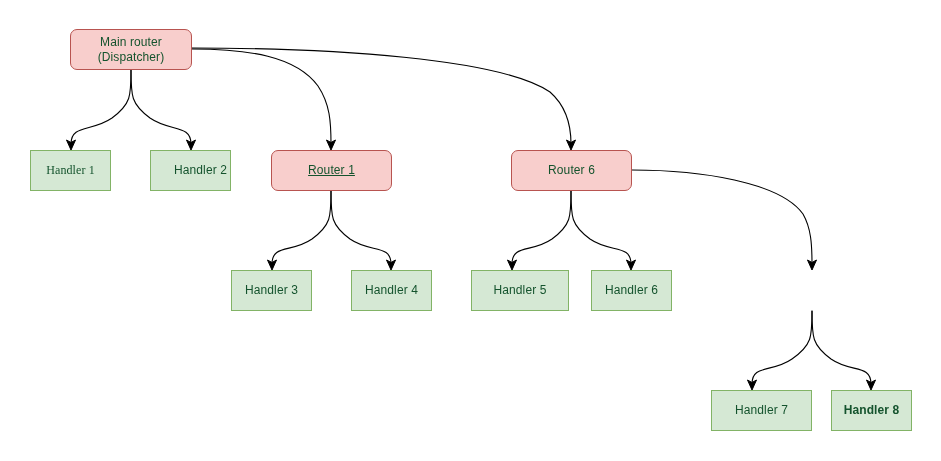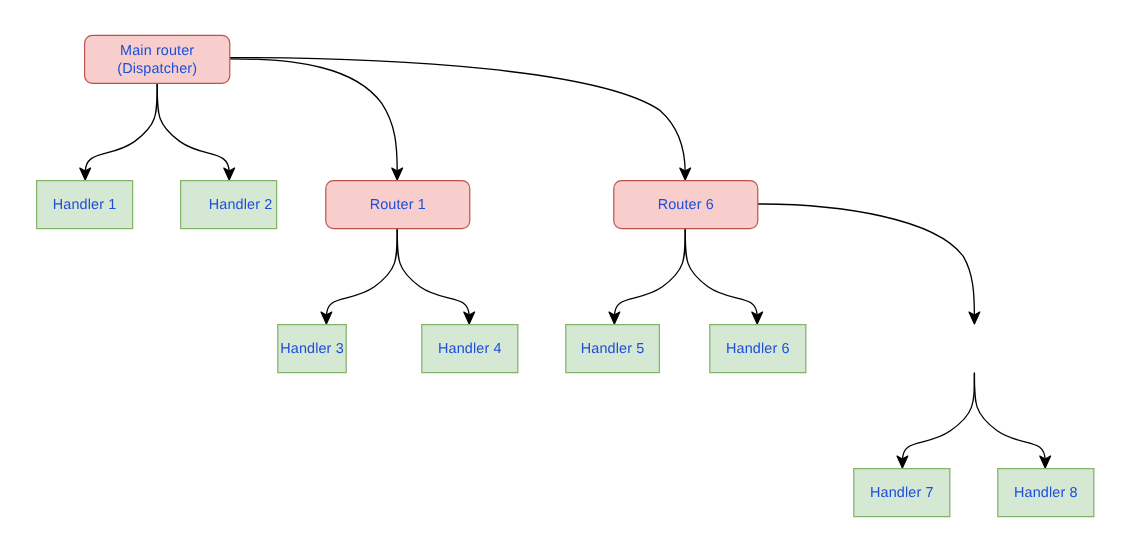--- a/index.html
+++ b/index.html
@@ -27,21 +27,21 @@
   }
   .node {
     position: absolute;
     box-sizing: border-box;
     display: flex;
     align-items: center;
     justify-content: center;
     text-align: center;
     font-size: 12px;
     line-height: 15px;
-    color: #1d4ed8;
+    color: #14532d;
     letter-spacing: 0.1px;
     white-space: pre-line;
   }
   .node-router {
     background: #f8cecc;
     border: 1px solid #b85450;
     border-radius: 7px;
   }
   .node-handler {
     background: #d5e8d4;
@@ -121,24 +121,24 @@
 
     <g>
       <path class="edge-path" d="M 812 311 C 812 337 812 345 831 359 C 851 373 871 364 871 384"></path>
       <path class="arrow-head" d="M 871 390 L 866.5 380 L 871 382.5 L 875.5 380 Z"></path>
     </g>
 
   </svg>
 
   <div class="node node-router" style="left: 70px; top: 29px; width: 122px; height: 41px;">Main router
 (Dispatcher)</div>
-  <div class="node node-handler" style="left: 30px; top: 150px; width: 81px; height: 41px;">Handler 1</div>
+  <div class="node node-handler" style="left: 30px; top: 150px; width: 81px; height: 41px; font-family: Liberation Serif, serif;">Handler 1</div>
   <div class="node node-handler" style="left: 150px; top: 150px; width: 81px; height: 41px; padding-left: 20px;">Handler 2</div>
-  <div class="node node-router" style="left: 271px; top: 150px; width: 121px; height: 41px;">Router 1</div>
+  <div class="node node-router" style="left: 271px; top: 150px; width: 121px; height: 41px; text-decoration: underline;">Router 1</div>
   <div class="node node-router" style="left: 511px; top: 150px; width: 121px; height: 41px;">Router 6</div>
-  <div class="node node-handler" style="left: 231px; top: 270px; width: 58px; height: 41px;">Handler 3</div>
+  <div class="node node-handler" style="left: 231px; top: 270px; width: 81px; height: 41px;">Handler 3</div>
   <div class="node node-handler" style="left: 351px; top: 270px; width: 81px; height: 41px; text-align: center;">Handler 4</div>
-  <div class="node node-handler" style="left: 471px; top: 270px; width: 79px; height: 41px;">Handler 5</div>
+  <div class="node node-handler" style="left: 471px; top: 270px; width: 98px; height: 41px;">Handler 5</div>
   <div class="node node-handler" style="left: 591px; top: 270px; width: 81px; height: 41px;">Handler 6</div>
-  <div class="node node-handler" style="left: 711px; top: 390px; width: 81px; height: 41px;">Handler 7</div>
-  <div class="node node-handler" style="left: 831px; top: 390px; width: 81px; height: 41px;">Handler 8</div>
+  <div class="node node-handler" style="left: 711px; top: 390px; width: 101px; height: 41px;">Handler 7</div>
+  <div class="node node-handler" style="left: 831px; top: 390px; width: 81px; height: 41px; font-weight: bold;">Handler 8</div>
 
 </div>
 
 </body></html>

